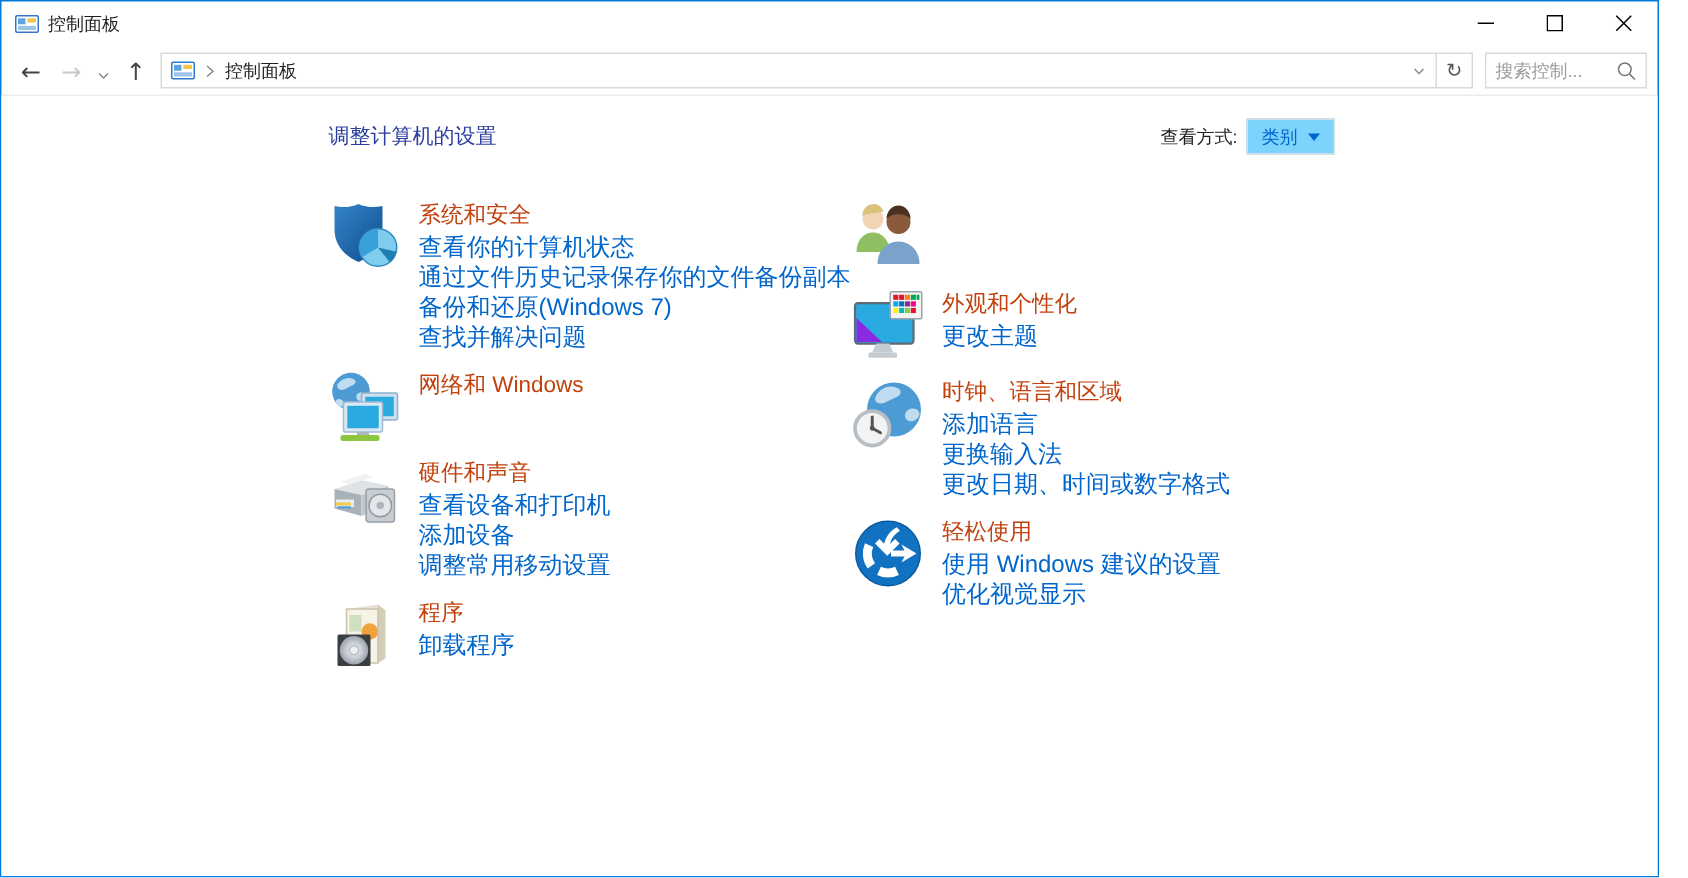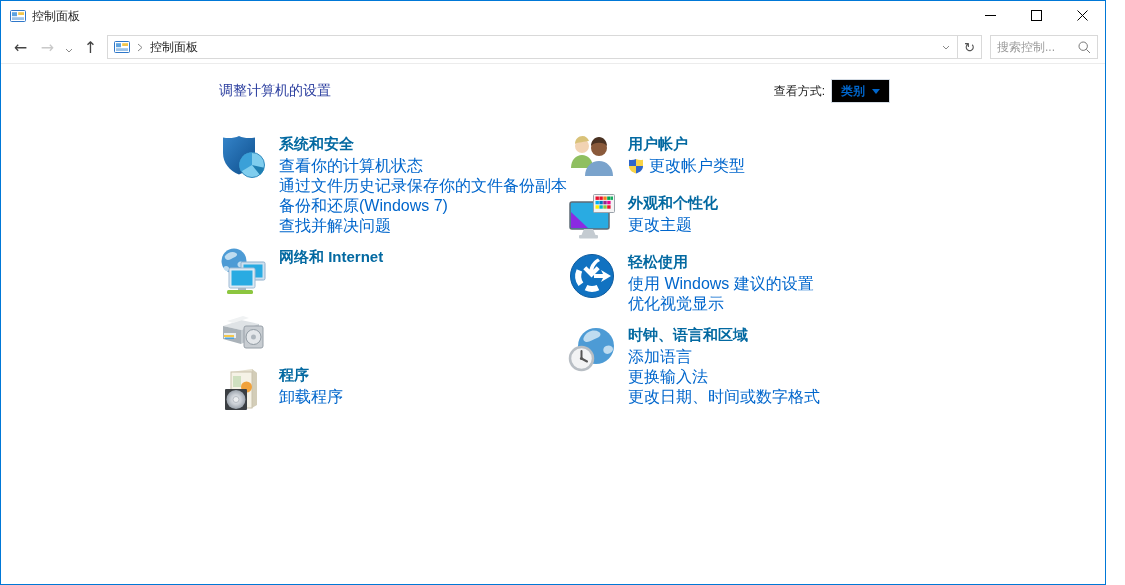--- a/index.html
+++ b/index.html
@@ -38,32 +38,32 @@
                      font-family:"Liberation Sans","DejaVu Sans",sans-serif; color:#c2410c; }
   .searchbox input::placeholder { color:#9b9b9b; }
   .search-icon { margin-right:6px; display:flex; flex:none; }
   
   .content { flex:1; background:#fff; overflow:hidden; }
   .home-header { display:flex; align-items:center; justify-content:space-between;
                  margin-top:15px; padding-left:218px; padding-right:215px; }
   .page-title { font-size:14px; color:#2b3e9f; }
   .view-by { display:flex; align-items:center; }
   .view-by-label { font-size:12px; color:#1e1e1e; }
-  .view-select { margin-left:6px; border:1px solid #d5dce4; background:#000000; height:24px;
-                 display:flex; align-items:center; padding:0 9px;font-weight:bold; }
+  .view-select { margin-left:6px; border:1px solid #d5dce4; background:#7dd3fc; height:24px;
+                 display:flex; align-items:center; padding:0 9px; }
   .view-select-value { font-size:12px; color:#0066CC; }
   .view-caret { width:0; height:0; border-left:4px solid transparent; border-right:4px solid transparent;
                 border-top:5px solid #0066CC; margin-left:7px; }
   .categories { display:flex; align-items:flex-start; padding-left:218px; margin-top:30px; }
   .cat-col-left { width:349px; flex:none; }
   .cat-col-right { flex:1; }
   .cat-item { display:flex; margin-bottom:10px; }
   .cat-icon { width:48px; height:48px; flex:none; margin-right:12px; margin-top:1px; }
   .cat-icon svg { display:block; }
-  .cat-title { font-size:15px; line-height:21px; color:#0369a1; cursor:default;font-weight:bold; }
+  .cat-title { font-size:15px; line-height:21px; color:#c2410c; cursor:default; }
   .cat-links { margin-top:2px; }
   .cat-link { font-size:16px; line-height:20px; color:#0066CC; display:flex; align-items:center; cursor:default; }
   .cat-link svg.uac { margin-right:5px; flex:none; }
 </style>
 </head>
 <body>
 
 <svg width="0" height="0" style="position:absolute" aria-hidden="true">
   <defs>
     <linearGradient id="gShield" x1="0" y1="0" x2="1" y2="1">
@@ -211,39 +211,53 @@
     <path d="M6 9c3-4 8-5 11-3 2 1 1 3-1 4-3 1-5 3-7 3S5 11 6 9zm14 6c2-1 5 0 5 2s-3 4-5 3-2-4 0-5zM7 19c2 0 4 2 3 4s-4 1-5-1c-.6-1.5 0-3 2-3z" fill="#bfdcf0"></path>
     <rect x="22" y="15" width="24" height="18" rx="1.5" fill="#cfe0ef" stroke="#8fb0cc"></rect>
     <rect x="24.5" y="17.5" width="19" height="13" fill="#29abe2"></rect>
     <rect x="10" y="21" width="26" height="20" rx="1.5" fill="#dce9f4" stroke="#9fbbd4"></rect>
     <rect x="12.5" y="23.5" width="21" height="15" fill="#29abe2"></rect>
     <rect x="19" y="41" width="8" height="2.5" fill="#aab8c4"></rect>
     <rect x="8" y="43" width="26" height="4" rx="1.5" fill="#8cc63f"></rect>
   </svg>
             </div>
     <div class="cat-body">
-      <div class="cat-title">网络和 Internet</div>
+      <div class="cat-title">网络和 Windows</div>
     </div>
   </div>
 
   <div class="cat-item">
     <div class="cat-icon">
               <svg width="48" height="48" viewBox="0 0 48 48">
     <polygon points="4,20 22,14 40,18 22,24" fill="#dfe3e6"></polygon>
     <path d="M4 20l18 4v14L4 33z" fill="#aab2b9"></path>
     <path d="M22 24l18-6v12l-18 8z" fill="#c3cacf"></path>
     <polygon points="8,15 24,10 30,12 14,17" fill="#f0f2f3"></polygon>
     <rect x="5" y="27" width="12" height="5" fill="#e8edf0"></rect>
     <rect x="5" y="29" width="10" height="2" fill="#f5c84c"></rect>
     <rect x="6" y="31.5" width="9" height="1.5" fill="#4da2dc"></rect>
     <rect x="25" y="20" width="19" height="22" rx="2" fill="#c8cdd2" stroke="#98a0a8"></rect>
     <circle cx="34.5" cy="31" r="7.5" fill="#e4e7ea" stroke="#909aa2"></circle>
     <circle cx="34.5" cy="31" r="2.5" fill="#aeb6bd"></circle>
   </svg>
             </div>
+    <div class="cat-body">
+      <div class="cat-title">硬件和声音</div>
+      <div class="cat-links">
+                <div class="cat-link">
+                  <span>查看设备和打印机</span>
+                </div>
+                <div class="cat-link">
+                  <span>添加设备</span>
+                </div>
+                <div class="cat-link">
+                  <span>调整常用移动设置</span>
+                </div>
+              </div>
+    </div>
   </div>
 
   <div class="cat-item">
     <div class="cat-icon">
               <svg width="48" height="48" viewBox="0 0 48 48">
     <polygon points="12,7 33,4 38,8 17,11" fill="#e6e1d0"></polygon>
     <polygon points="33,4 38,8 38,40 33,43" fill="#d3cdb8"></polygon>
     <rect x="12" y="7" width="21" height="36" fill="#f5f2e6" stroke="#c9c2ac"></rect>
     <rect x="14" y="11" width="8" height="11" fill="#cfe0c0"></rect>
     <circle cx="27.5" cy="22" r="5.5" fill="#f0a23c"></circle>
@@ -267,34 +281,20 @@
     <div class="cat-icon">
               <svg width="48" height="48" viewBox="0 0 48 48">
     <circle cx="14" cy="12" r="7" fill="#f2d3b3"></circle>
     <path d="M7 10c0-5 3.5-8 7.5-8 3 0 5.5 2 6.5 5-4 1-11 1-14 3z" fill="#d9c279"></path>
     <path d="M3 34c0-8 5-13 11-13 6 0 11 5 11 13z" fill="#8fbf60"></path>
     <circle cx="31" cy="14" r="8" fill="#8a5a3b"></circle>
     <path d="M23 12c0-5 3.5-9 8-9s8 4 8 9c-2-2-4-3.2-8-3.2S25 10 23 12z" fill="#4a3222"></path>
     <path d="M17 42c0-9 6.3-15 14-15s14 6 14 15z" fill="#7aa3cc"></path>
   </svg>
             </div>
-    <div class="cat-body">
-      <div class="cat-title">用户帐户</div>
-      <div class="cat-links">
-                <div class="cat-link">
-                  <svg width="16" height="16" viewBox="0 0 16 16" class="uac">
-    <path d="M8 1.1C5.8 2 3.4 2.2 1 1.8V8h7V1.1z" fill="#2e66c9"></path>
-    <path d="M8 1.1c2.2.9 4.6 1.1 7 .7V8H8V1.1z" fill="#f8d347"></path>
-    <path d="M1 8c0 4 3 6.3 7 7.4V8H1z" fill="#f8d347"></path>
-    <path d="M8 8v7.4C12 14.3 15 12 15 8H8z" fill="#2e66c9"></path>
-  </svg>
-                  <span>更改帐户类型</span>
-                </div>
-              </div>
-    </div>
   </div>
 
   <div class="cat-item">
     <div class="cat-icon">
               <svg width="48" height="48" viewBox="0 0 48 48">
     <rect x="2" y="9" width="39" height="27" rx="2" fill="#29abe2" stroke="#5e6b76" stroke-width="1.5"></rect>
     <path d="M3 35V19l17 16z" fill="#8a2be2"></path>
     <path d="M16 36h9l2.5 6h-14z" fill="#c4cbd1"></path>
     <rect x="11" y="42" width="19" height="3.5" rx="1" fill="#c4cbd1"></rect>
     <rect x="25.5" y="1.5" width="21" height="18" rx="1" fill="#f4f4f4" stroke="#9aa2aa"></rect>
@@ -321,20 +321,46 @@
                 <div class="cat-link">
                   <span>更改主题</span>
                 </div>
               </div>
     </div>
   </div>
 
   <div class="cat-item">
     <div class="cat-icon">
               <svg width="48" height="48" viewBox="0 0 48 48">
+    <circle cx="28" cy="21" r="18" fill="#4d9bd5"></circle>
+    <path d="M16 12c3-6 10-8 15-5 3 2 1 5-2 6-4 1.5-7 4-10 4s-4.5-2.5-3-5zm22 9c3-1.5 7 0 7 3s-4.5 6-7.5 4.5S34.5 22.5 38 21zM18 27c3 0 5.5 3 4 6s-5.5 1.5-7-1c-1-2 0-5 3-5z" fill="#bfdcf0"></path>
+    <circle cx="13.5" cy="33.5" r="11.5" fill="#f2f3f4" stroke="#b8bec4" stroke-width="2.5"></circle>
+    <circle cx="13.5" cy="33.5" r="1.6" fill="#555"></circle>
+    <path d="M13.5 33.5v-7.5M13.5 33.5l5.5 3" stroke="#555" stroke-width="2" stroke-linecap="round" fill="none"></path>
+  </svg>
+            </div>
+    <div class="cat-body">
+      <div class="cat-title">时钟、语言和区域</div>
+      <div class="cat-links">
+                <div class="cat-link">
+                  <span>添加语言</span>
+                </div>
+                <div class="cat-link">
+                  <span>更换输入法</span>
+                </div>
+                <div class="cat-link">
+                  <span>更改日期、时间或数字格式</span>
+                </div>
+              </div>
+    </div>
+  </div>
+
+  <div class="cat-item">
+    <div class="cat-icon">
+              <svg width="48" height="48" viewBox="0 0 48 48">
     <circle cx="24" cy="24" r="21.5" fill="#1172c1" stroke="#0c5a9e"></circle>
     <g fill="none" stroke="#fff" stroke-width="6">
       <path d="M11.4 18.4a14 14 0 0 0 1.5 13.8"></path>
       <path d="M18 35.6a14 14 0 0 0 12 0"></path>
       <path d="M36.6 18.4a14 14 0 0 1-1.5 13.8" opacity="0"></path>
     </g>
     <path d="M29 7l3 10-10 3 4.5-4.5A30 30 0 0 0 24 13l3-3a33 33 0 0 1 2-3z" fill="#fff" opacity="0"></path>
     <path d="M30 6.5c-4 2-7.5 6-8.5 11l-3.2-3.2-3 3 8.2 8.2 8.2-8.2-3-3-3.4 3.4c.9-3.6 3-6.9 6.7-8.7z" fill="#fff"></path>
     <path d="M24 24h12l-4-5 8 6.5-8 6.5 4-5z" fill="#fff" opacity="0"></path>
     <path d="M26 21.5h8.5v5H26z" fill="#fff" opacity="0"></path>
@@ -348,43 +374,17 @@
       <div class="cat-links">
                 <div class="cat-link">
                   <span>使用 Windows 建议的设置</span>
                 </div>
                 <div class="cat-link">
                   <span>优化视觉显示</span>
                 </div>
               </div>
     </div>
   </div>
-
-  <div class="cat-item">
-    <div class="cat-icon">
-              <svg width="48" height="48" viewBox="0 0 48 48">
-    <circle cx="28" cy="21" r="18" fill="#4d9bd5"></circle>
-    <path d="M16 12c3-6 10-8 15-5 3 2 1 5-2 6-4 1.5-7 4-10 4s-4.5-2.5-3-5zm22 9c3-1.5 7 0 7 3s-4.5 6-7.5 4.5S34.5 22.5 38 21zM18 27c3 0 5.5 3 4 6s-5.5 1.5-7-1c-1-2 0-5 3-5z" fill="#bfdcf0"></path>
-    <circle cx="13.5" cy="33.5" r="11.5" fill="#f2f3f4" stroke="#b8bec4" stroke-width="2.5"></circle>
-    <circle cx="13.5" cy="33.5" r="1.6" fill="#555"></circle>
-    <path d="M13.5 33.5v-7.5M13.5 33.5l5.5 3" stroke="#555" stroke-width="2" stroke-linecap="round" fill="none"></path>
-  </svg>
-            </div>
-    <div class="cat-body">
-      <div class="cat-title">时钟、语言和区域</div>
-      <div class="cat-links">
-                <div class="cat-link">
-                  <span>添加语言</span>
-                </div>
-                <div class="cat-link">
-                  <span>更换输入法</span>
-                </div>
-                <div class="cat-link">
-                  <span>更改日期、时间或数字格式</span>
-                </div>
-              </div>
-    </div>
-  </div>
 </div>
     </div>
   </div>
 
 </div>
 
 </body></html>

